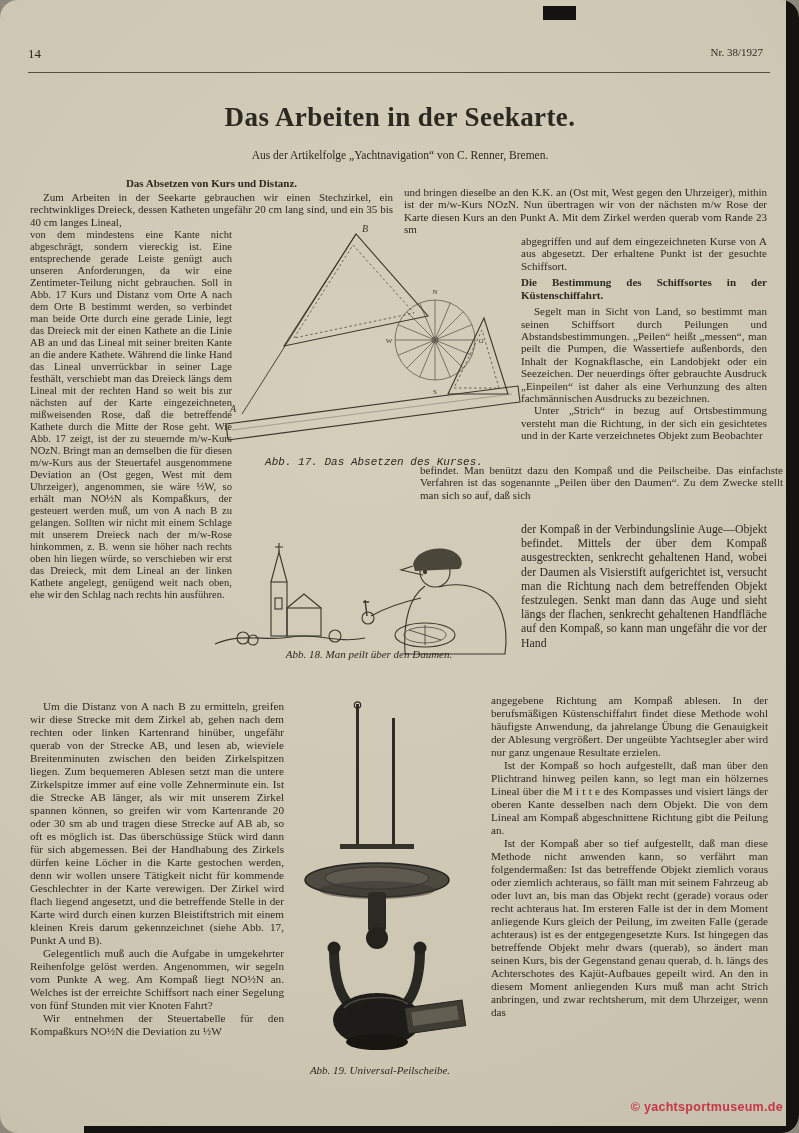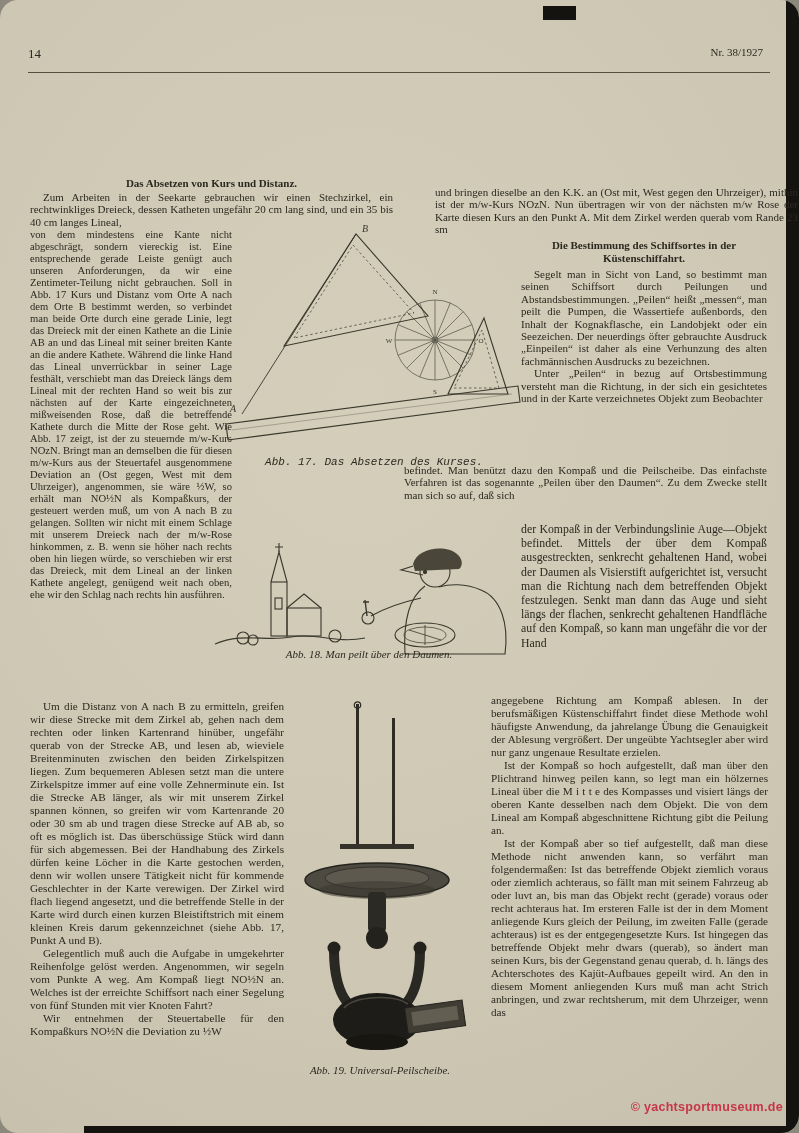--- a/index.html
+++ b/index.html
@@ -21,24 +21,24 @@
   #header-rule{left:28px;top:72px;width:742px;border-top:1.6px solid #55503e;height:0;}
 
   #article-title{left:30px;top:102px;width:740px;text-align:center;font-size:27px;font-weight:700;letter-spacing:.4px;}
   #article-byline{left:30px;top:149px;width:740px;text-align:center;font-size:11.5px;}
 
   #lc-heading{left:30px;top:177px;width:363px;}
   #lc-b1{left:30px;top:191px;width:363px;height:38px;}
   #lc-b2{left:30px;top:229px;width:202px;height:466px;font-size:10.6px;line-height:12px;}
   #lc-b3{left:30px;top:700px;width:254px;height:412px;font-size:11.2px;line-height:13px;}
 
-  #rc-b1{left:404px;top:186px;width:363px;height:48px;margin-left:31px;}
+  #rc-b1{left:404px;top:186px;width:363px;height:48px;}
   #rc-b2{left:521px;top:235px;width:246px;height:227px;line-height:12.4px;}
-  #rc-b2 h3{margin:4px 0 3px;font-size:11px;font-weight:700;text-align:center;line-height:13px;}
-  #rc-b4{left:404px;top:464px;width:363px;height:56px;}
+  #rc-b2 h3{margin:4px 0 3px;font-size:11px;font-weight:700;line-height:13px;}
+  #rc-b4{left:420px;top:464px;width:363px;height:56px;}
   #rc-b5{left:521px;top:522px;width:246px;height:170px;font-size:11.8px;line-height:14.2px;}
   #rc-b6{left:491px;top:694px;width:277px;height:420px;font-size:11.2px;line-height:13px;}
 
   #fig17{left:222px;top:218px;width:302px;height:232px;}
   #fig17-cap{left:238px;top:456px;width:272px;font-family:Liberation Mono, monospace;}
   #fig18{left:213px;top:532px;width:307px;height:132px;}
   #fig18-cap{left:243px;top:648px;width:252px;}
   #fig19{left:282px;top:698px;width:197px;height:360px;}
   #fig19-cap{left:286px;top:1064px;width:188px;}
 
@@ -59,41 +59,44 @@
 <div id="page">
 
   <div class="abs strip-right"></div>
   <div class="abs strip-bottom"></div>
   <div class="abs mark-top"></div>
 
   <div class="abs" id="page-number">14</div>
   <div class="abs" id="issue-number">Nr. 38/1927</div>
   <div class="abs" id="header-rule"></div>
 
+  <div class="abs" id="article-title">Das Arbeiten in der Seekarte.</div>
+  <div class="abs" id="article-byline">Aus der Artikelfolge „Yachtnavigation“ von C. Renner, Bremen.</div>
 
   <div class="colhead" id="lc-heading">Das Absetzen von Kurs und Distanz.</div>
   <div class="block" id="lc-b1">
     <p class="ind">Zum Arbeiten in der Seekarte gebrauchen wir einen Stechzirkel, ein rechtwinkliges Dreieck, dessen Katheten ungefähr 20 cm lang sind, und ein 35 bis 40 cm langes Lineal,</p>
   </div>
   <div class="block" id="lc-b2">
     <p>von dem mindestens eine Kante nicht abgeschrägt, sondern viereckig ist. Eine entsprechende gerade Leiste genügt auch unseren Anforderungen, da wir eine Zentimeter-Teilung nicht gebrauchen. Soll in Abb. 17 Kurs und Distanz vom Orte A nach dem Orte B bestimmt werden, so verbindet man beide Orte durch eine gerade Linie, legt das Dreieck mit der einen Kathete an die Linie AB an und das Lineal mit seiner breiten Kante an die andere Kathete. Während die linke Hand das Lineal unverrückbar in seiner Lage festhält, verschiebt man das Dreieck längs dem Lineal mit der rechten Hand so weit bis zur nächsten auf der Karte eingezeichneten mißweisenden Rose, daß die betreffende Kathete durch die Mitte der Rose geht. Wie Abb. 17 zeigt, ist der zu steuernde m/w-Kurs NOzN. Bringt man an demselben die für diesen m/w-Kurs aus der Steuertafel ausgenommene Deviation an (Ost gegen, West mit dem Uhrzeiger), angenommen, sie wäre ½W, so erhält man NO½N als Kompaßkurs, der gesteuert werden muß, um von A nach B zu gelangen. Sollten wir nicht mit einem Schlage mit unserem Dreieck nach der m/w-Rose hinkommen, z. B. wenn sie höher nach rechts oben hin liegen würde, so verschieben wir erst das Dreieck, mit dem Lineal an der linken Kathete angelegt, genügend weit nach oben, ehe wir den Schlag nach rechts hin ausführen.</p>
   </div>
   <div class="block" id="lc-b3">
     <p class="ind">Um die Distanz von A nach B zu ermitteln, greifen wir diese Strecke mit dem Zirkel ab, gehen nach dem rechten oder linken Kartenrand hinüber, ungefähr querab von der Strecke AB, und lesen ab, wieviele Breitenminuten zwischen den beiden Zirkelspitzen liegen. Zum bequemeren Ablesen setzt man die untere Zirkelspitze immer auf eine volle Zehnerminute ein. Ist die Strecke AB länger, als wir mit unserem Zirkel spannen können, so greifen wir vom Kartenrande 20 oder 30 sm ab und tragen diese Strecke auf AB ab, so oft es möglich ist. Das überschüssige Stück wird dann für sich abgemessen. Bei der Handhabung des Zirkels dürfen keine Löcher in die Karte gestochen werden, denn wir wollen unsere Tätigkeit nicht für kommende Geschlechter in der Karte verewigen. Der Zirkel wird flach liegend angesetzt, und die betreffende Stelle in der Karte wird durch einen kurzen Bleistiftstrich mit einem kleinen Kreis darum gekennzeichnet (siehe Abb. 17, Punkt A und B).</p>
     <p class="ind">Gelegentlich muß auch die Aufgabe in umgekehrter Reihenfolge gelöst werden. Angenommen, wir segeln vom Punkte A weg. Am Kompaß liegt NO½N an. Welches ist der erreichte Schiffsort nach einer Segelung von fünf Stunden mit vier Knoten Fahrt?</p>
     <p class="ind">Wir entnehmen der Steuertabelle für den Kompaßkurs NO½N die Deviation zu ½W</p>
   </div>
 
   <div class="block" id="rc-b1">
     <p>und bringen dieselbe an den K.K. an (Ost mit, West gegen den Uhrzeiger), mithin ist der m/w-Kurs NOzN. Nun übertragen wir von der nächsten m/w Rose der Karte diesen Kurs an den Punkt A. Mit dem Zirkel werden querab vom Rande 23 sm</p>
   </div>
   <div class="block" id="rc-b2">
+    <p>abgegriffen und auf dem eingezeichneten Kurse von A aus abgesetzt. Der erhaltene Punkt ist der gesuchte Schiffsort.</p>
     <h3>Die Bestimmung des Schiffsortes in der Küstenschiffahrt.</h3>
     <p class="ind">Segelt man in Sicht von Land, so bestimmt man seinen Schiffsort durch Peilungen und Abstandsbestimmungen. „Peilen“ heißt „messen“, man peilt die Pumpen, die Wassertiefe außenbords, den Inhalt der Kognakflasche, ein Landobjekt oder ein Seezeichen. Der neuerdings öfter gebrauchte Ausdruck „Einpeilen“ ist daher als eine Verhunzung des alten fachmännischen Ausdrucks zu bezeichnen.</p>
-    <p class="ind">Unter „Peilen“ in bezug auf Ortsbestimmung versteht man die Richtung, in der sich ein gesichtetes und in der Karte verzeichnetes Objekt zum Beobachter</p>
+    <p class="ind">Unter „Strich“ in bezug auf Ortsbestimmung versteht man die Richtung, in der sich ein gesichtetes und in der Karte verzeichnetes Objekt zum Beobachter</p>
   </div>
   <div class="block" id="rc-b4">
     <p>befindet. Man benützt dazu den Kompaß und die Peilscheibe. Das einfachste Verfahren ist das sogenannte „Peilen über den Daumen“. Zu dem Zwecke stellt man sich so auf, daß sich</p>
   </div>
   <div class="block" id="rc-b5">
     <p>der Kompaß in der Verbindungslinie Auge—Objekt befindet. Mittels der über dem Kompaß ausgestreckten, senkrecht gehaltenen Hand, wobei der Daumen als Visierstift aufgerichtet ist, versucht man die Richtung nach dem betreffenden Objekt festzulegen. Senkt man dann das Auge und sieht längs der flachen, senkrecht gehaltenen Handfläche auf den Kompaß, so kann man ungefähr die vor der Hand</p>
   </div>
   <div class="block" id="rc-b6">
     <p>angegebene Richtung am Kompaß ablesen. In der berufsmäßigen Küstenschiffahrt findet diese Methode wohl häufigste Anwendung, da jahrelange Übung die Genauigkeit der Ablesung vergrößert. Der ungeübte Yachtsegler aber wird nur ganz ungenaue Resultate erzielen.</p>
     <p class="ind">Ist der Kompaß so hoch aufgestellt, daß man über den Plichtrand hinweg peilen kann, so legt man ein hölzernes Lineal über die M i t t e des Kompasses und visiert längs der oberen Kante desselben nach dem Objekt. Die von dem Lineal am Kompaß abgeschnittene Richtung gibt die Peilung an.</p>

